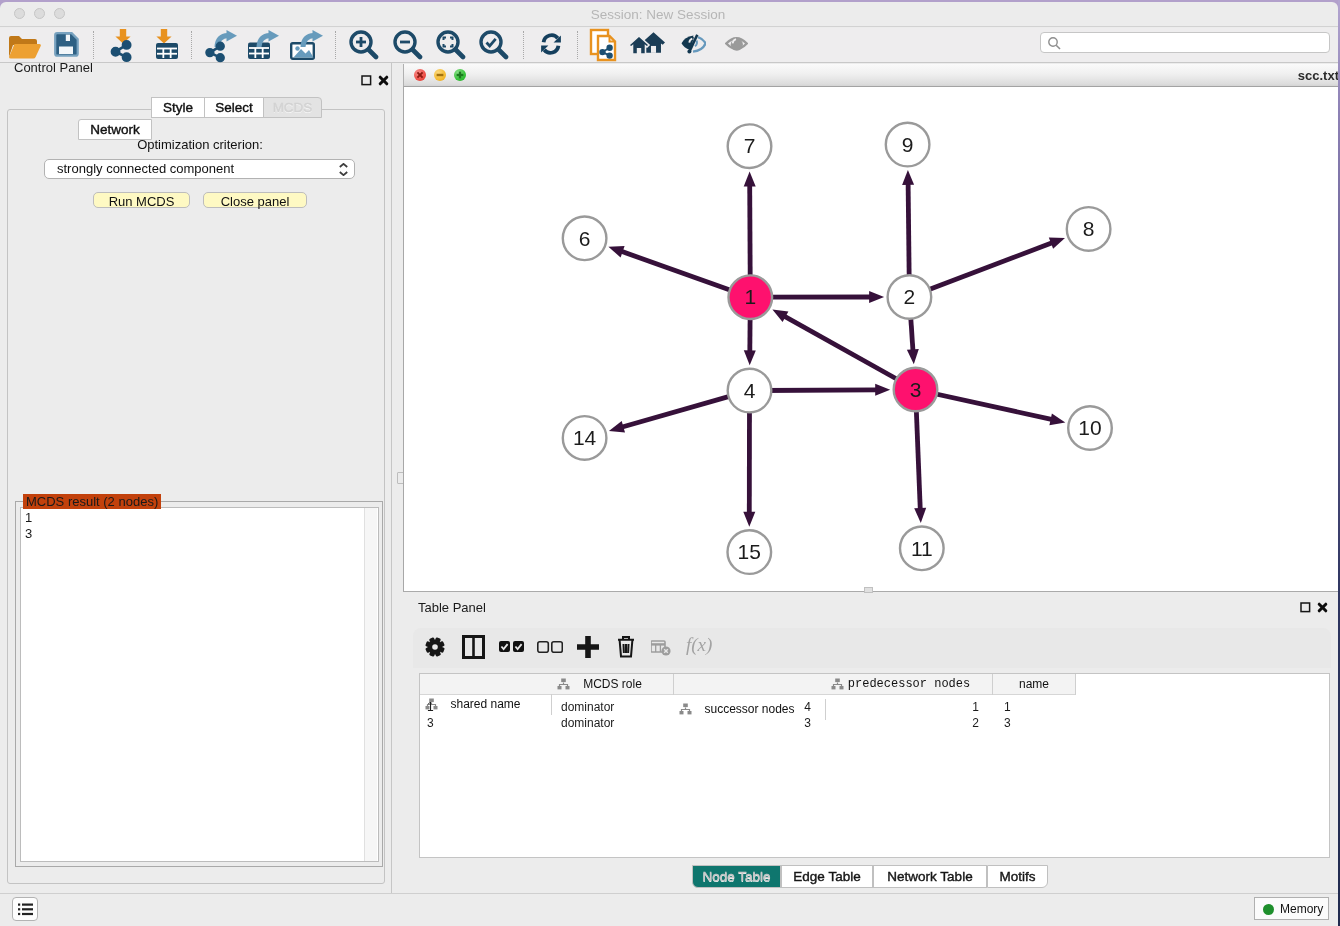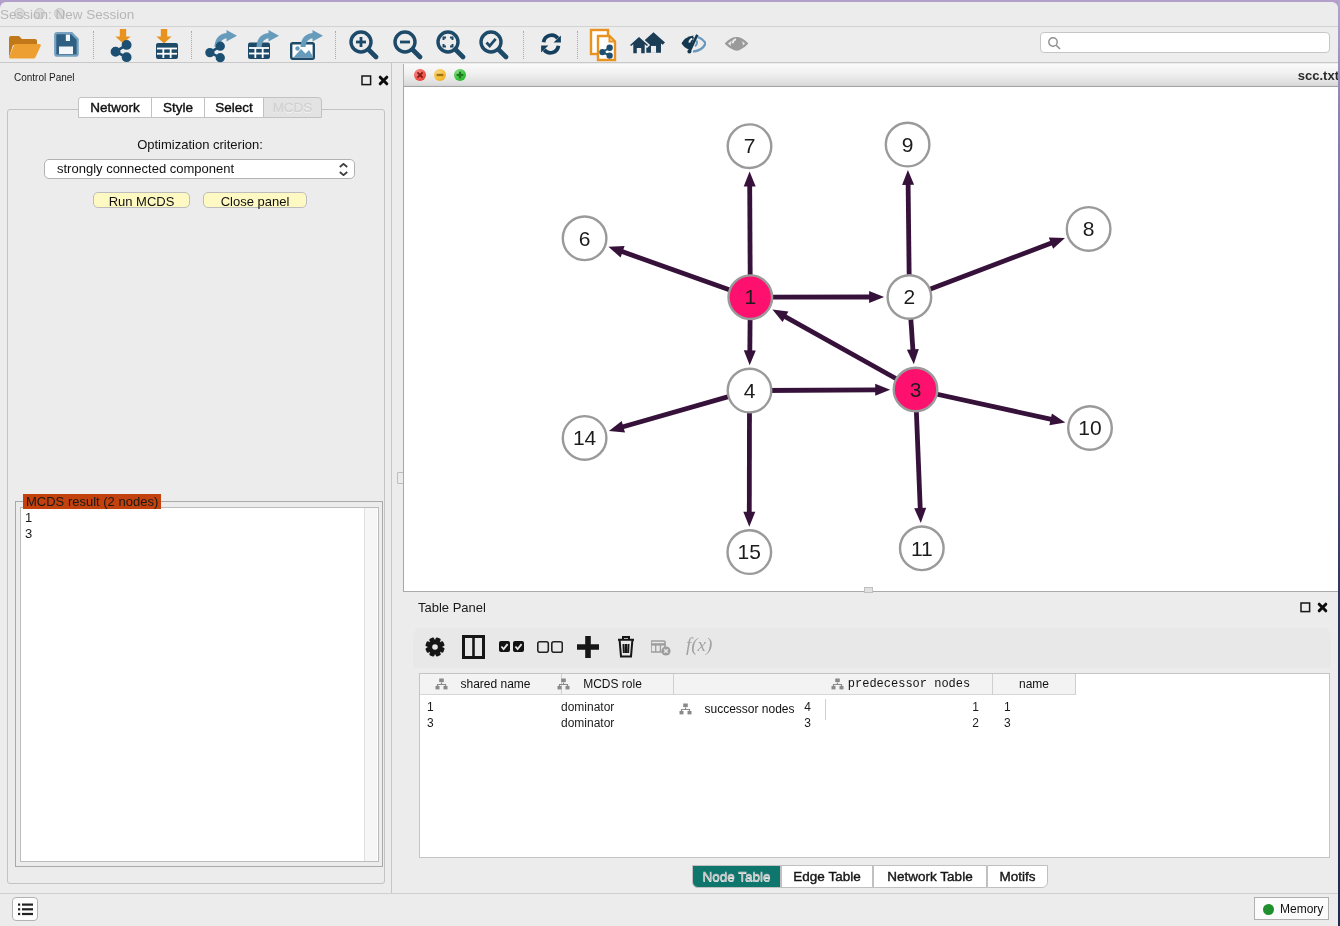--- a/index.html
+++ b/index.html
@@ -3,25 +3,25 @@
 <meta charset="utf-8">
 <style>
 * { margin:0; padding:0; box-sizing:border-box; }
 html,body { width:1340px; height:926px; overflow:hidden; }
 body { font-family:"Liberation Sans",sans-serif; background:#ececec; position:relative; }
 .abs { position:absolute; }
 #deskTop { left:0; top:0; width:1340px; height:10px; background:#b2a0cb; }
 #deskRight { left:1338px; top:0; width:2px; height:926px; background:linear-gradient(#b3a5d0 0%, #8d81b5 12%, #5a5588 40%, #2e3560 65%, #202a4e 100%); }
 #titlebar { left:0; top:2px; width:1338px; height:25px; background:#ececec; border-bottom:1px solid #d2d2d2; border-radius:6px 6px 0 0; }
 .tl { position:absolute; top:6px; width:11px; height:11px; border-radius:50%; background:#dcdcdc; border:1px solid #c6c6c6; }
-#title { position:absolute; top:5px; left:0; width:1316px; text-align:left; font-size:13.5px; color:#b6b6b6; }
+#title { position:absolute; top:5px; left:0; width:1316px; text-align:center; font-size:13.5px; color:#b6b6b6; }
 #toolbar { left:0; top:28px; width:1338px; height:35px; background:#eeedee; border-bottom:1px solid #c8c8c8; }
 .tsep { position:absolute; top:3px; height:28px; width:0; border-left:1px dotted #a8a8a8; }
 #searchbox { left:1040px; top:32px; width:290px; height:21px; background:#fff; border:1px solid #c6c6c6; border-radius:4px; }
-#cpHead { left:14px; top:72px; font-size:10px; color:#1a1a1a; }
+#cpHead { left:14px; top:60px; font-size:13px; color:#1a1a1a; }
 #cpBox { left:7px; top:109px; width:378px; height:775px; border:1px solid #c3c3c3; border-radius:3px; background:#ececec; }
 .tab { position:absolute; top:97px; height:21px; background:#fff; border:1px solid #c2c2c2; font-size:13.5px; color:#111; -webkit-text-stroke:0.4px #111; text-align:center; line-height:20px; }
 .tabsel { background:#e3e3e3; color:#d2d2d2; -webkit-text-stroke:0.4px #d2d2d2; text-shadow:0 1px 0 #f8f8f8; }
 #optLabel { left:8px; top:137px; width:384px; text-align:center; font-size:13px; color:#111; }
 #cbSelect { left:44px; top:159px; width:311px; height:20px; background:#fff; border:1px solid #b2b2b2; border-radius:5px; font-size:13px; color:#111; line-height:18px; padding-left:12px; }
 .btn { position:absolute; top:192px; height:16px; background:#fef9c3; border:1px solid #bdbdbd; border-radius:5px; font-size:13px; color:#111; text-align:center; line-height:18px; }
 #grpBox { left:15px; top:501px; width:368px; height:366px; border:1px solid #a9a9a9; }
 #grpLabel { left:23px; top:494px; background:#c2410c; padding:0 3px; font-size:13px; color:#1a1a1a; }
 #grpList { left:20px; top:507px; width:359px; height:355px; background:#fff; border:1px solid #bcbcbc; font-size:13px; color:#1a1a1a; line-height:16px; padding:2px 0 0 4px; }
 #grpScroll { left:364px; top:508px; width:13px; height:353px; background:#f6f6f6; border-left:1px solid #e0e0e0; }
@@ -201,21 +201,21 @@
 <div class="abs" id="cpHead">Control Panel</div>
 <svg class="abs" style="left:361px;top:75px" width="11" height="11" viewBox="0 0 11 11">
     <rect x="1" y="1" width="8.6" height="8.6" fill="none" stroke="#161616" stroke-width="1.5"></rect>
   </svg>
 <svg class="abs" style="left:378px;top:75px" width="11" height="11" viewBox="0 0 11 11">
     <g stroke="#0d0d0d" stroke-width="3" stroke-linecap="round">
       <line x1="2.2" y1="2.2" x2="8.8" y2="8.8"></line>
       <line x1="8.8" y1="2.2" x2="2.2" y2="8.8"></line>
     </g>
   </svg>
-<div class="tab" style="left:78px; width:74px; border-radius:3px 0 0 0;">Network</div>
+<div class="tab" style="left:78px; width:74px; border-radius:3px 0 0 0;margin-top:22px;">Network</div>
 <div class="tab" style="left:151px; width:54px;">Style</div>
 <div class="tab" style="left:204px; width:60px;">Select</div>
 <div class="tab tabsel" style="left:263px; width:59px; border-radius:0 4px 0 0;">MCDS</div>
 <div class="abs" id="optLabel">Optimization criterion:</div>
 <div class="abs" id="cbSelect">strongly connected component<svg class="abs" style="right:6px;top:3px" width="9" height="13" viewBox="0 0 9 13">
       <g fill="none" stroke="#3c3c3c" stroke-width="1.8">
         <path d="M0.8 4 L4.5 0.9 L8.2 4"></path>
         <path d="M0.8 9 L4.5 12.1 L8.2 9"></path>
       </g>
     </svg></div>
@@ -363,21 +363,21 @@
       <circle cx="15" cy="10" r="4.6" fill="#9d9d9d"></circle>
       <g stroke="#e7e7e7" stroke-width="1.4">
         <line x1="13.2" y1="8.2" x2="16.8" y2="11.8"></line>
         <line x1="16.8" y1="8.2" x2="13.2" y2="11.8"></line>
       </g>
     </g>
   </svg>
 <div class="abs" style="left:686px;top:634px;font-family:'Liberation Serif',serif;font-style:italic;font-size:19px;color:#a3a3a3;">f(x)</div>
 <div class="abs" id="tblBox">
   <div id="tblHead">
-    <div class="thcell" style="left:10px; width:132px;"><svg style="position:absolute;left:5px;top:4px" width="13" height="13" viewBox="0 0 13 13">
+    <div class="thcell" style="left:0; width:132px;margin-top:20px;"><svg style="position:absolute;left:5px;top:4px" width="13" height="13" viewBox="0 0 13 13">
           <rect x="4.2" y="0.5" width="4.6" height="3.6" fill="#8a8a8a"></rect>
           <rect x="0.5" y="8" width="4" height="3.4" fill="#8a8a8a"></rect>
           <rect x="8.5" y="8" width="4" height="3.4" fill="#8a8a8a"></rect>
           <path d="M6.5 4.5 V6.5 M2.5 8 V6.5 h8 V8" stroke="#8a8a8a" stroke-width="1.2" fill="none"></path>
         </svg>shared name</div>
     <div class="thcell" style="left:132px; width:122px;"><svg style="position:absolute;left:5px;top:4px" width="13" height="13" viewBox="0 0 13 13">
           <rect x="4.2" y="0.5" width="4.6" height="3.6" fill="#8a8a8a"></rect>
           <rect x="0.5" y="8" width="4" height="3.4" fill="#8a8a8a"></rect>
           <rect x="8.5" y="8" width="4" height="3.4" fill="#8a8a8a"></rect>
           <path d="M6.5 4.5 V6.5 M2.5 8 V6.5 h8 V8" stroke="#8a8a8a" stroke-width="1.2" fill="none"></path>

